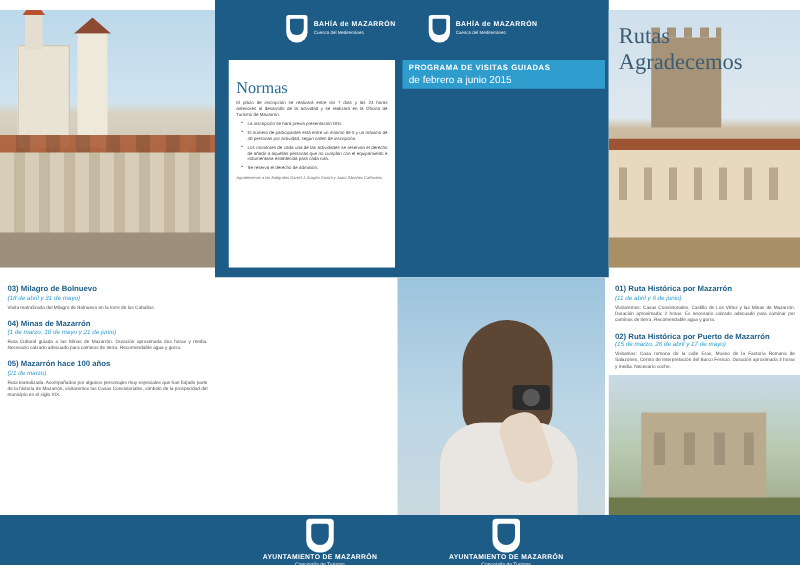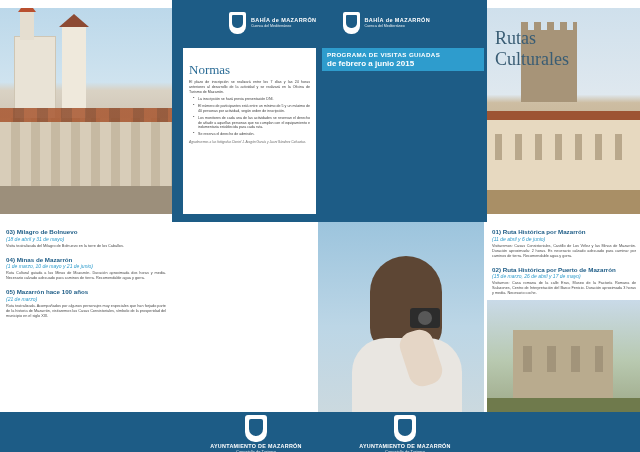--- a/index.html
+++ b/index.html
@@ -50,24 +50,24 @@
   .normas p{margin:0 0 3px 0;font-size:3.6px;line-height:4.8px;color:#3c3c3c;text-align:justify;}
   .normas ul{margin:0;padding-left:5px;list-style:none;}
   .normas li{font-size:3.6px;line-height:4.8px;color:#3c3c3c;text-align:justify;margin-bottom:2px;position:relative;padding-left:4px;}
   .normas li:before{content:"•";position:absolute;left:-1px;top:-1px;font-size:4px;color:#3c3c3c;}
   .credit{font-size:3.2px;color:#6a6a6a;font-style:italic;line-height:4.4px;margin-top:3px;}
 
   
   .headline{position:absolute;left:322px;top:48px;width:162px;height:166px;color:#ffffff;}
   .prog-band{background:#2e9ccd;padding:3px 5px;}
   .prog-band .l1{font-size:6.2px;letter-spacing:.4px;font-weight:bold;}
-  .prog-band .l2{font-size:8px;font-weight:bold;margin-top:1px;}
+  .prog-band .l2{font-size:8px;font-weight:normal;margin-top:1px;}
   .big{font-family:"Liberation Serif",serif;font-size:21px;line-height:23px;margin-top:12px;font-weight:normal;}
 
-  .rutas{position:absolute;left:495px;top:28px;width:140px;color:#3a5d74;font-family:"Liberation Serif",serif;}
+  .rutas{position:absolute;left:495px;top:18px;width:140px;color:#3a5d74;font-family:"Liberation Serif",serif;}
   .rutas div{font-size:18px;line-height:21px;}
 
   
   .bottom{position:absolute;left:0;top:222px;width:640px;height:230px;background:#ffffff;}
 
   .col-left{position:absolute;left:6px;top:6px;width:160px;}
   .col-mid{position:absolute;left:176px;top:0px;width:134px;}
   .photo-mid{position:absolute;left:318px;top:0px;width:166px;height:190px;
      background:linear-gradient(#9cc4dd 0%,#bcd6e6 55%,#cbd9df 100%);overflow:hidden;}
   .girl-hair{position:absolute;left:52px;top:34px;width:72px;height:96px;background:#5d4634;border-radius:36px 36px 24px 24px;}
@@ -162,21 +162,21 @@
     </div>
 
     <div class="photo-right">
       <div class="tower"></div>
       <div class="bldg"></div>
       <div class="dirt"></div>
     </div>
 
     <div class="rutas">
       <div>Rutas</div>
-      <div>Culturales</div>
+      <div>Agradecemos</div>
     </div>
   </div>
 
   <div class="bottom">
 
     <div class="col-left">
       <div class="item">
         <div class="t">03) Milagro de Bolnuevo</div>
         <div class="d">(18 de abril y 31 de mayo)</div>
         <div class="b">Visita teatralizada del Milagro de Bolnuevo en la torre de los Caballos.</div>

